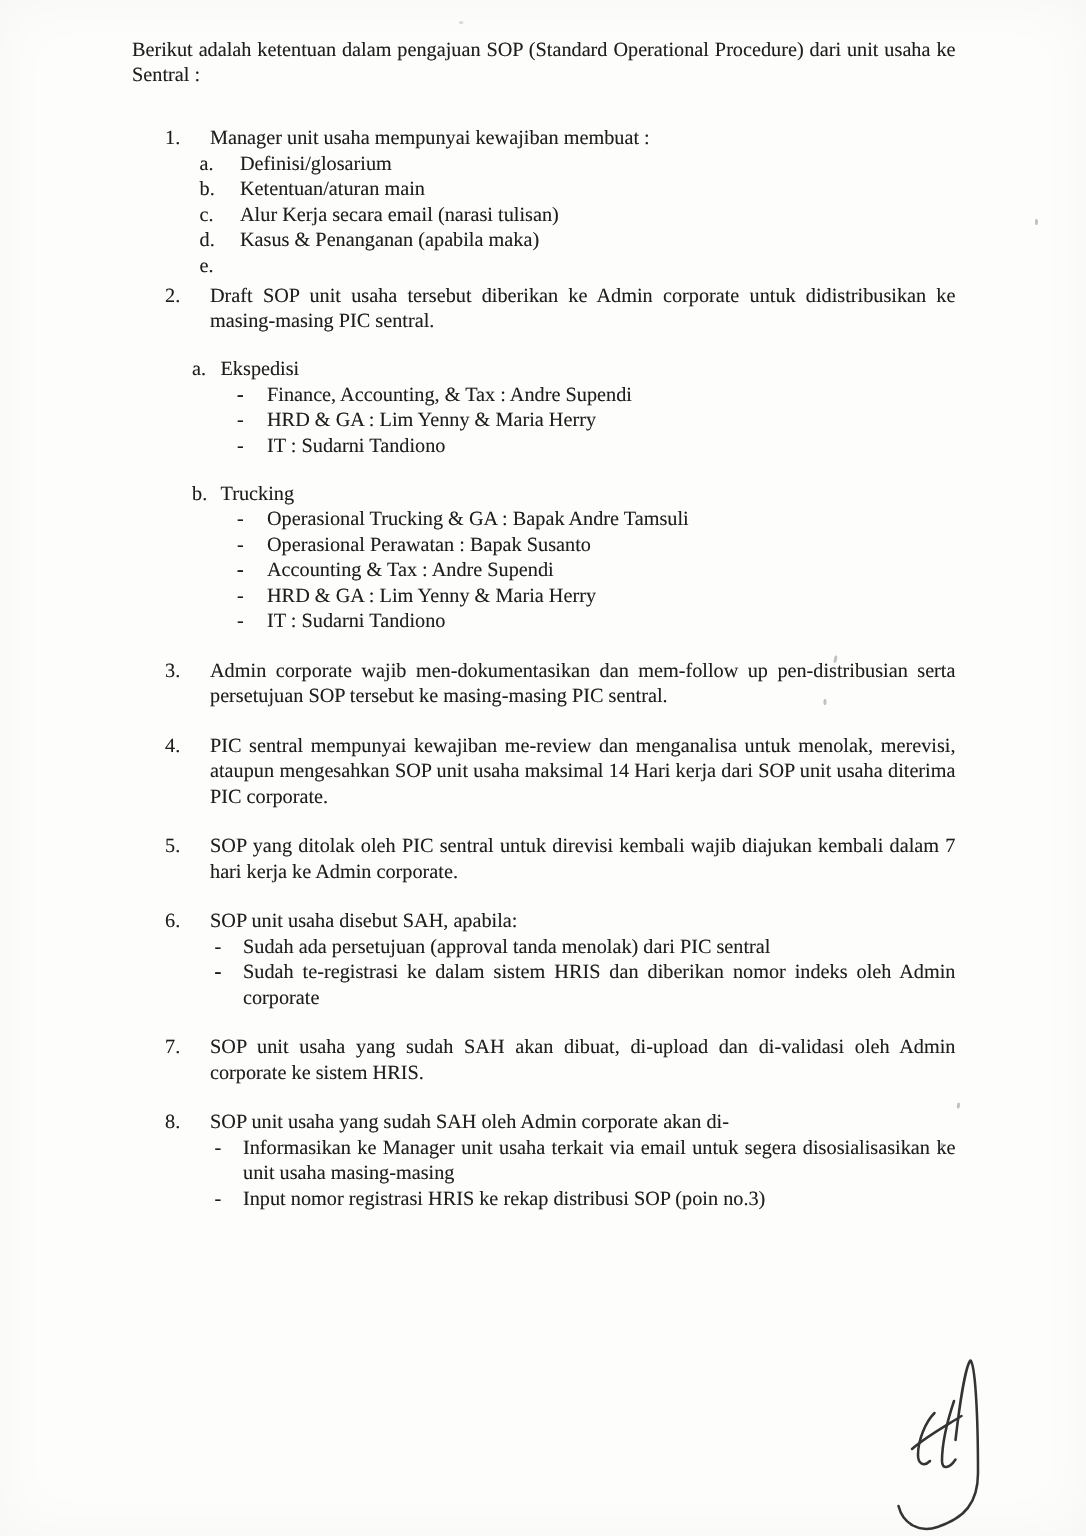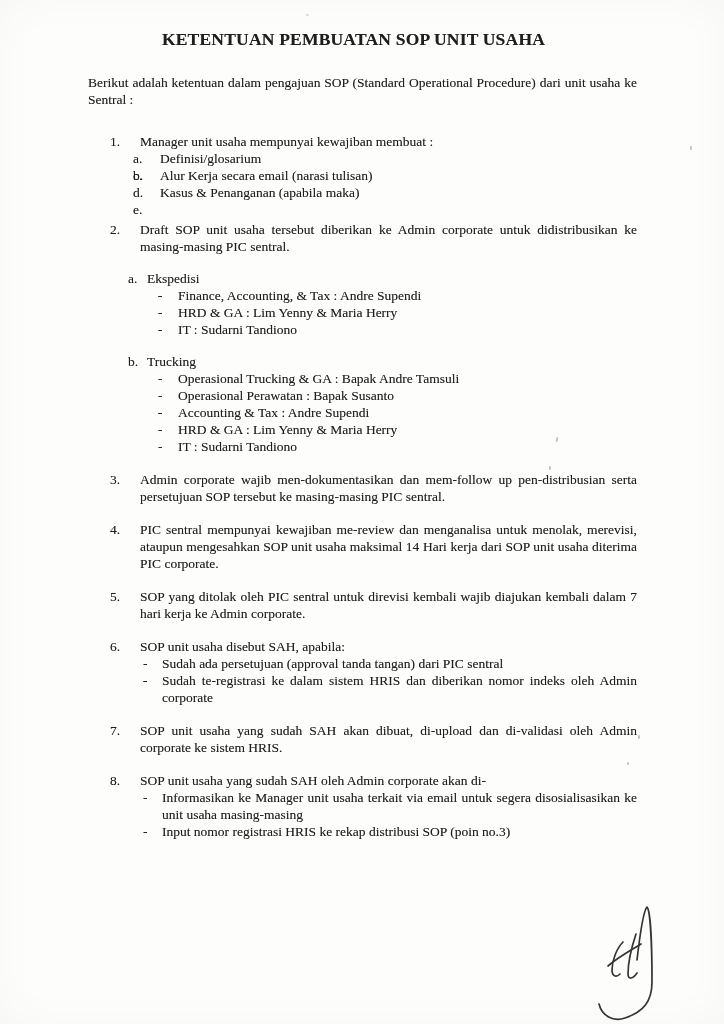--- a/index.html
+++ b/index.html
@@ -66,33 +66,33 @@
     stroke-width:1.7;
     stroke-linecap:round;
     stroke-linejoin:round;
   }
 </style>
 </head>
 <body>
 
 <div class="page">
   <div class="content">
-    <h1 class="title">KETENTUAN PEMBUATAN SOP UNIT USAHA</h1>
     <p class="intro">Berikut adalah ketentuan dalam pengajuan SOP (Standard Operational Procedure) dari unit usaha ke Sentral :</p>
     <div class="doc-body" id="doc-body">
         <div class="item num first">
           <span class="marker">1.</span>
           <span class="text">Manager unit usaha mempunyai kewajiban membuat :</span>
         </div>
         <div class="item letter">
           <span class="marker">a.</span>
           <span class="text">Definisi/glosarium</span>
         </div>
         <div class="item letter">
           <span class="marker">b.</span>
+          <span class="text">Ketentuan/aturan main</span>
         </div>
         <div class="item letter">
           <span class="marker">c.</span>
           <span class="text">Alur Kerja secara email (narasi tulisan)</span>
         </div>
         <div class="item letter">
           <span class="marker">d.</span>
           <span class="text">Kasus &amp; Penanganan (apabila maka)</span>
         </div>
         <div class="item letter">
@@ -159,21 +159,21 @@
         <div class="item num">
           <span class="marker">5.</span>
           <span class="text">SOP yang ditolak oleh PIC sentral untuk direvisi kembali wajib diajukan kembali dalam 7 hari kerja ke Admin corporate.</span>
         </div>
         <div class="item num">
           <span class="marker">6.</span>
           <span class="text">SOP unit usaha disebut SAH, apabila:</span>
         </div>
         <div class="item dash1">
           <span class="marker">-</span>
-          <span class="text">Sudah ada persetujuan (approval tanda tangan) dari PIC sentral</span>
+          <span class="text">Sudah ada persetujuan (approval tanda menolak) dari PIC sentral</span>
         </div>
         <div class="item dash1">
           <span class="marker">-</span>
         </div>
         <div class="item dash1">
           <span class="marker">-</span>
           <span class="text">Sudah te-registrasi ke dalam sistem HRIS dan diberikan nomor indeks oleh Admin corporate</span>
         </div>
         <div class="item num">
           <span class="marker">7.</span>

